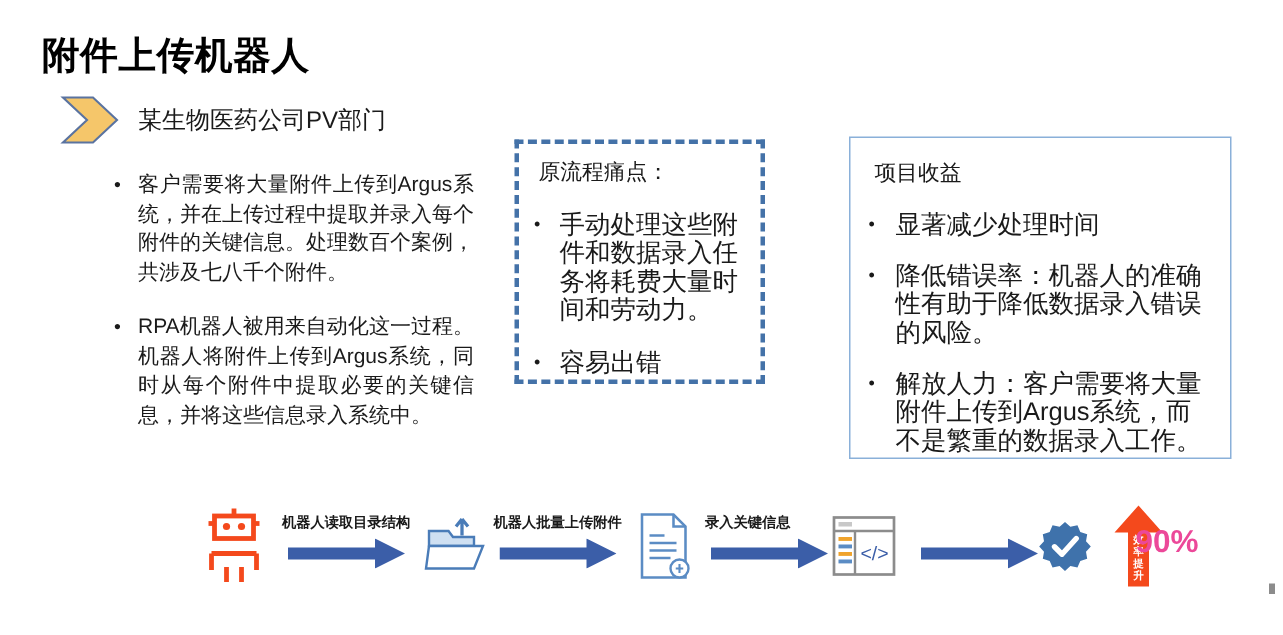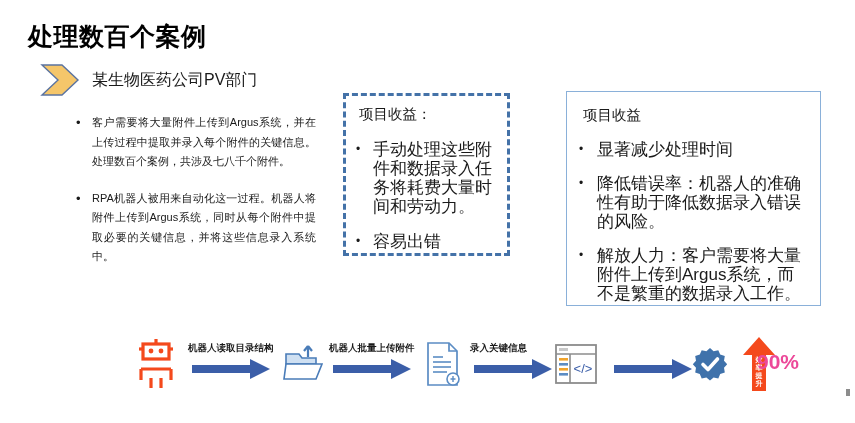--- a/index.html
+++ b/index.html
@@ -63,21 +63,21 @@
   }
   .lbullet:last-child { margin-bottom: 0; }
   .lbullet .dot {
     flex: none;
     width: 16px;
     font-size: 13px;
     line-height: 19.5px;
     color: #1a1a1a;
   }
   .lbullet .txt {
-    font-size: 11px;
+    font-size: 14px;
     line-height: 19.5px;
     color: #1a1a1a;
     text-align: justify;
   }
 
   
   #pain-box {
     position: absolute;
     left: 343px;
     top: 93px;
@@ -209,42 +209,42 @@
     width: 4px;
     height: 7px;
     background: #8c8c8c;
   }
 </style>
 </head>
 <body>
 
 <div id="slide">
 
-  <div id="title">处理数百个案例</div>
+  <div id="title">附件上传机器人</div>
 
   <div id="subtitle-row">
     <svg id="chevron" viewBox="0 0 48 34">
       <polygon points="6,2 26,2 42,17 26,32 6,32 22,17" fill="#f5c66a" stroke="#5a73a0" stroke-width="1.4"></polygon>
     </svg>
     <div id="subtitle-text">某生物医药公司PV部门</div>
   </div>
 
   <div id="left-col">
     <div class="lbullet">
       <span class="dot">•</span>
       <span class="txt">客户需要将大量附件上传到Argus系统，并在上传过程中提取并录入每个附件的关键信息。处理数百个案例，共涉及七八千个附件。</span>
     </div>
     <div class="lbullet">
       <span class="dot">•</span>
       <span class="txt">RPA机器人被用来自动化这一过程。机器人将附件上传到Argus系统，同时从每个附件中提取必要的关键信息，并将这些信息录入系统中。</span>
     </div>
   </div>
 
   <div id="pain-box">
-    <div id="pain-title">项目收益：</div>
+    <div id="pain-title">原流程痛点：</div>
     <div id="pain-list">
       <div class="pbullet">
         <span class="dot">•</span>
         <span class="txt">手动处理这些附件和数据录入任务将耗费大量时间和劳动力。</span>
       </div>
       <div class="pbullet">
         <span class="dot">•</span>
         <span class="txt">容易出错</span>
       </div>
     </div>

